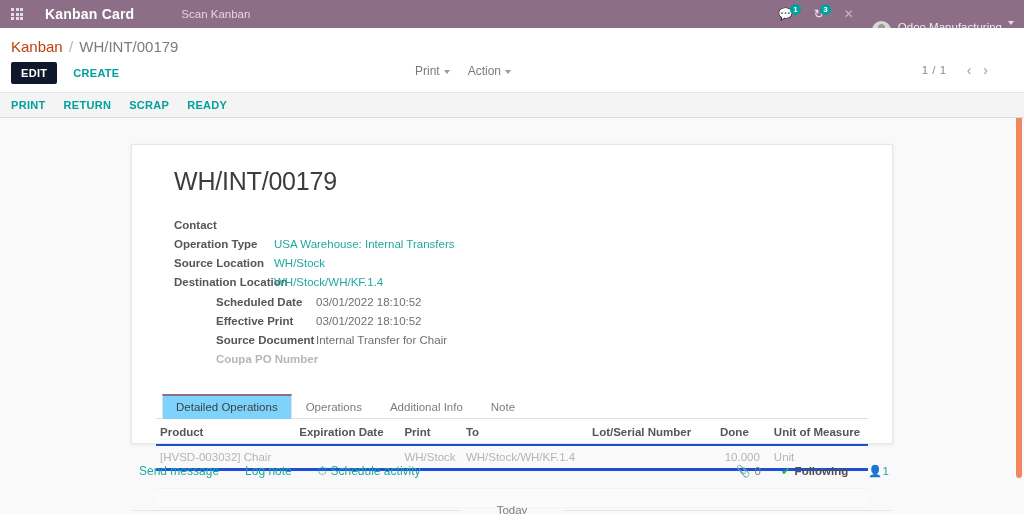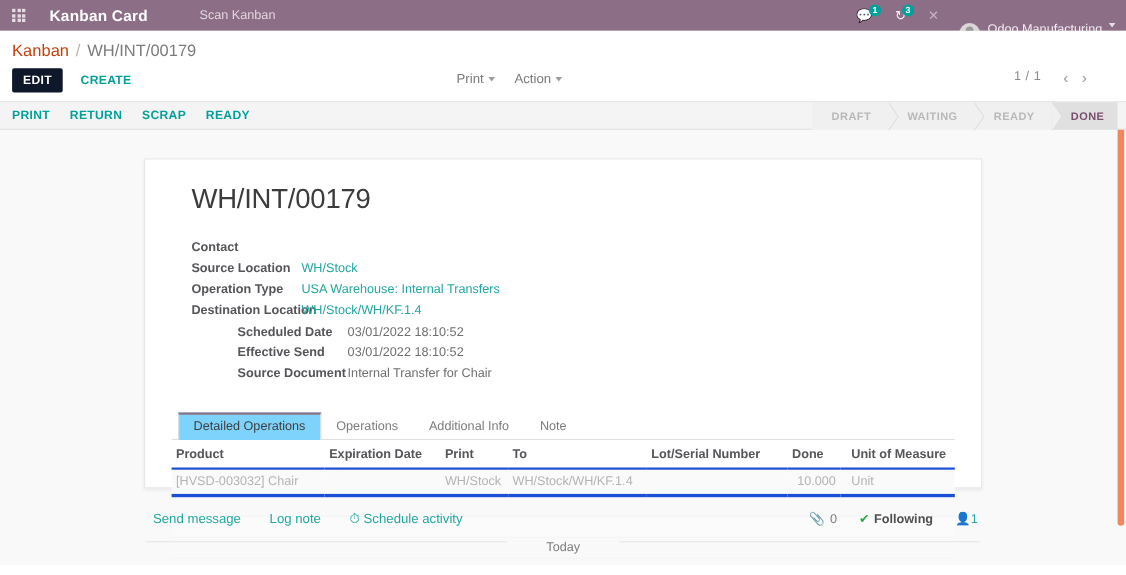--- a/index.html
+++ b/index.html
@@ -347,22 +347,22 @@
     gap: 20px;
     font-size: 11.5px;
   }
   .ch-stat { color: #7a7a7a; cursor: pointer; white-space: nowrap; }
   .ch-stat .ico { color: #8b8b8b; margin-right: 4px; }
   .ch-follow { color: #4f4f4f; font-weight: bold; cursor: pointer; }
   .ch-follow .chk { color: #2aa84a; margin-right: 4px; font-weight: normal; }
   .ch-count { color: #22a7a2; cursor: pointer; }
 
   .today-sep {
-    display: flex; 
-    margin: 10px 0 8px;
+    display: flex; align-items: center;
+    margin: 22px 0 8px;
     padding: 0 2px;
     gap: 24px;
   }
   .today-sep .line { flex: 1; height: 1px; background: #e6e6e6; }
   .today-sep .lbl {
     font-size: 11.5px; color: #7d7d7d;
     padding: 0 12px; font-weight: normal;
   }
 
   
@@ -441,66 +441,64 @@
     </div>
   </div>
 
   <div class="statusbar-row">
     <div class="stat-actions">
       <button class="stat-btn">PRINT</button>
       <button class="stat-btn">RETURN</button>
       <button class="stat-btn">SCRAP</button>
       <button class="stat-btn">READY</button>
     </div>
-    <div class="status-steps">
-      <div class="step">DRAFT</div>
-      <div class="step">WAITING</div>
-      <div class="step">READY</div>
-      <div class="step active">DONE</div>
-    </div>
   </div>
 </div>
 
 <div class="content-area">
 
   <div class="sheet">
     <h1 class="doc-title">WH/INT/00179</h1>
 
     <div class="form-cols">
       <div class="col left">
         <div class="f-row">
           <span class="f-label">Contact</span>
           <span class="f-val"></span>
         </div>
         <div class="f-row">
+          <span class="f-label">Operation Type</span>
+          <span class="f-val link">USA Warehouse: Internal Transfers</span>
+        </div>
+        <div class="f-row">
           <span class="f-label">Source Location</span>
           <span class="f-val link">WH/Stock</span>
         </div>
         <div class="f-row">
-          <span class="f-label">Operation Type</span>
-          <span class="f-val link">USA Warehouse: Internal Transfers</span>
-        </div>
-        <div class="f-row">
           <span class="f-label">Destination Location</span>
           <span class="f-val link">WH/Stock/WH/KF.1.4</span>
         </div>
       </div>
 
       <div class="col right">
         <div class="f-row">
           <span class="f-label">Scheduled Date</span>
           <span class="f-val">03/01/2022 18:10:52</span>
         </div>
         <div class="f-row">
-          <span class="f-label">Effective Send</span>
+          <span class="f-label">Effective Print</span>
           <span class="f-val">03/01/2022 18:10:52</span>
         </div>
         <div class="f-row">
           <span class="f-label">Source Document</span>
           <span class="f-val">Internal Transfer for Chair</span>
+        </div>
+        <div class="f-row">
+          <span class="f-label muted">Coupa PO Number</span>
+          <span class="f-val"></span>
         </div>
       </div>
     </div>
 
     <div class="tabs">
       <div class="tab active">Detailed Operations</div>
       <div class="tab">Operations</div>
       <div class="tab">Additional Info</div>
       <div class="tab">Note</div>
     </div>

